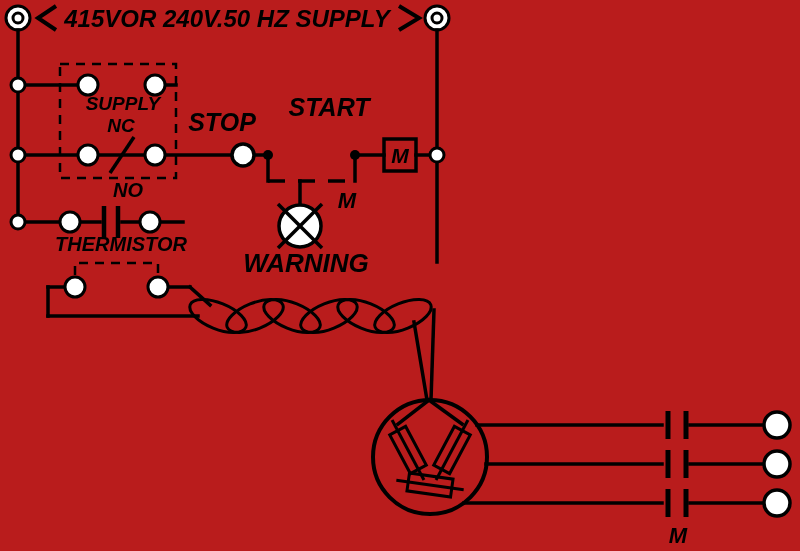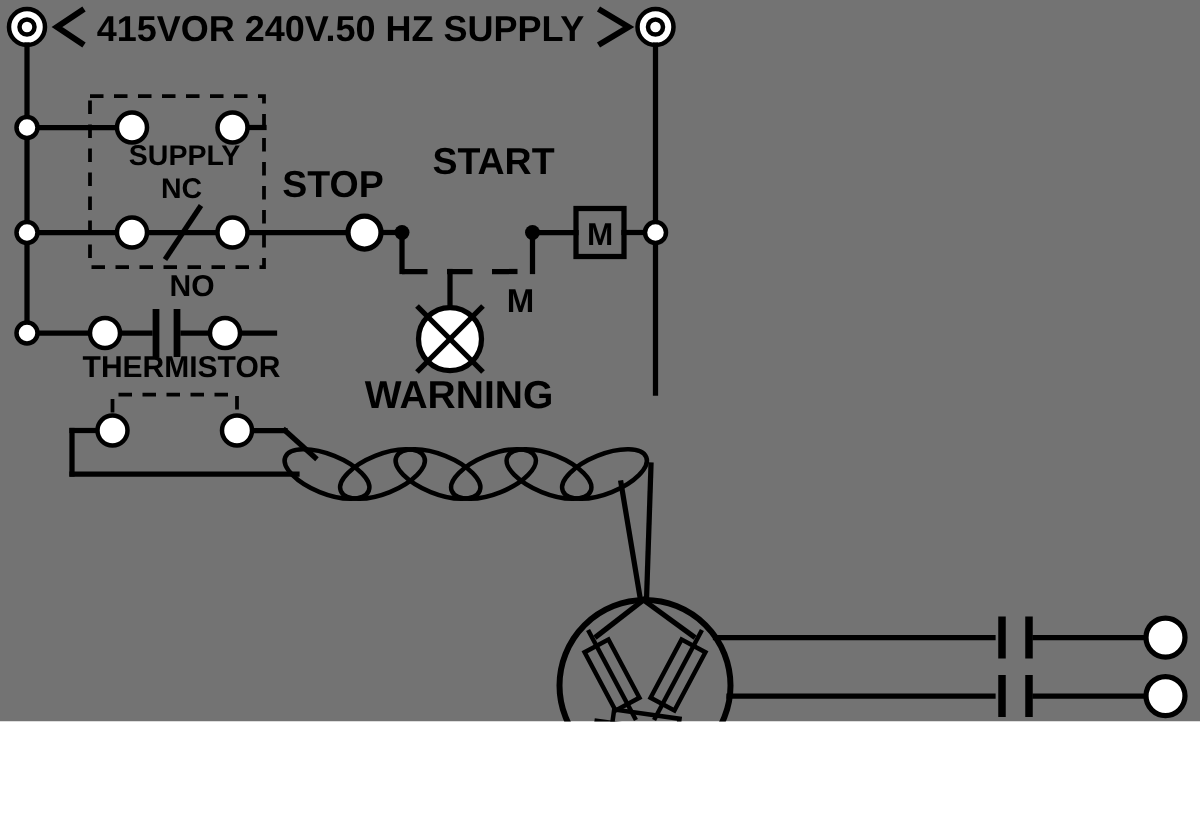--- a/index.html
+++ b/index.html
@@ -1,16 +1,16 @@
 <!DOCTYPE html>
 <html><head>
 <meta charset="utf-8">
 <style>
   html,body{margin:0;padding:0;background:#ffffff;}
-  .stage{width:800px;height:481px;position:relative;background:#737373;}
+  .stage{width:800px;height:551px;position:relative;background:#b91c1c;font-style:italic;}
   svg{display:block;}
   .w line, .w polyline{stroke:#000;stroke-width:3.5;fill:none;stroke-linecap:square;}
   .outline{stroke:#000;fill:none;}
   .node{fill:#ffffff;stroke:#000;stroke-width:3;}
   .dot{fill:#000;stroke:none;}
   .dash{stroke:#000;stroke-width:2.5;fill:none;stroke-dasharray:9 7;}
   .bridge{stroke:#000;stroke-width:3.5;fill:none;stroke-dasharray:17 13;}
   .bars line{stroke:#000;stroke-width:4.5;}
   .mainbars line{stroke:#000;stroke-width:5;}
   text{font-family:"Liberation Sans","DejaVu Sans",sans-serif;font-weight:700;fill:#000;}

